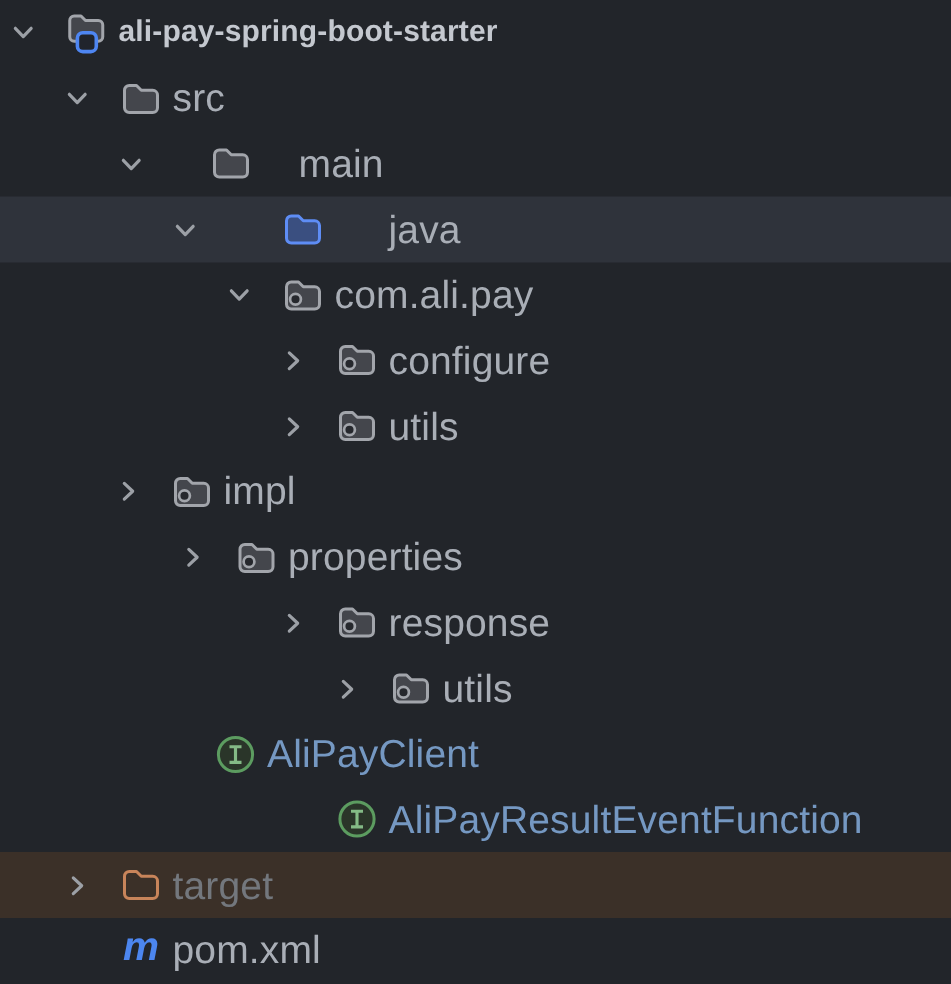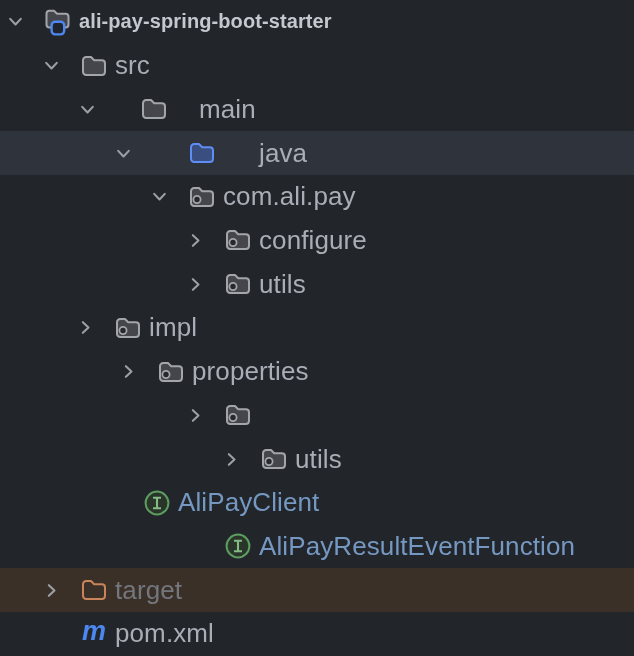--- a/index.html
+++ b/index.html
@@ -180,20 +180,21 @@
         <svg width="19" height="19" viewBox="0 0 18 18">
           <polyline points="6.5,4 11.8,9 6.5,14" fill="none" stroke="#9CA0A6" stroke-width="2" stroke-linecap="round" stroke-linejoin="round"></polyline>
         </svg>
       </span>
       <span class="icon">
         <svg width="30" height="30" viewBox="0 0 30 30">
           <path d="M4 9.2 C4 7.4 5.4 6 7.2 6 H12 L15.2 9.2 H22.8 C24.6 9.2 26 10.6 26 12.4 V20.8 C26 22.6 24.6 24 22.8 24 H7.2 C5.4 24 4 22.6 4 20.8 Z" fill="#44464C" stroke="#A2A5AB" stroke-width="2" stroke-linejoin="round"></path>
           <circle cx="10" cy="17.5" r="3.6" fill="#26282D" stroke="#A2A5AB" stroke-width="1.8"></circle>
         </svg>
       </span>
+      <span class="label">response</span>
     </div>
     <div class="row" style="padding-left: 182px; margin-left: 36px;">
       <span class="chev">
         <svg width="19" height="19" viewBox="0 0 18 18">
           <polyline points="6.5,4 11.8,9 6.5,14" fill="none" stroke="#9CA0A6" stroke-width="2" stroke-linecap="round" stroke-linejoin="round"></polyline>
         </svg>
       </span>
       <span class="icon">
         <svg width="30" height="30" viewBox="0 0 30 30">
           <path d="M4 9.2 C4 7.4 5.4 6 7.2 6 H12 L15.2 9.2 H22.8 C24.6 9.2 26 10.6 26 12.4 V20.8 C26 22.6 24.6 24 22.8 24 H7.2 C5.4 24 4 22.6 4 20.8 Z" fill="#44464C" stroke="#A2A5AB" stroke-width="2" stroke-linejoin="round"></path>

